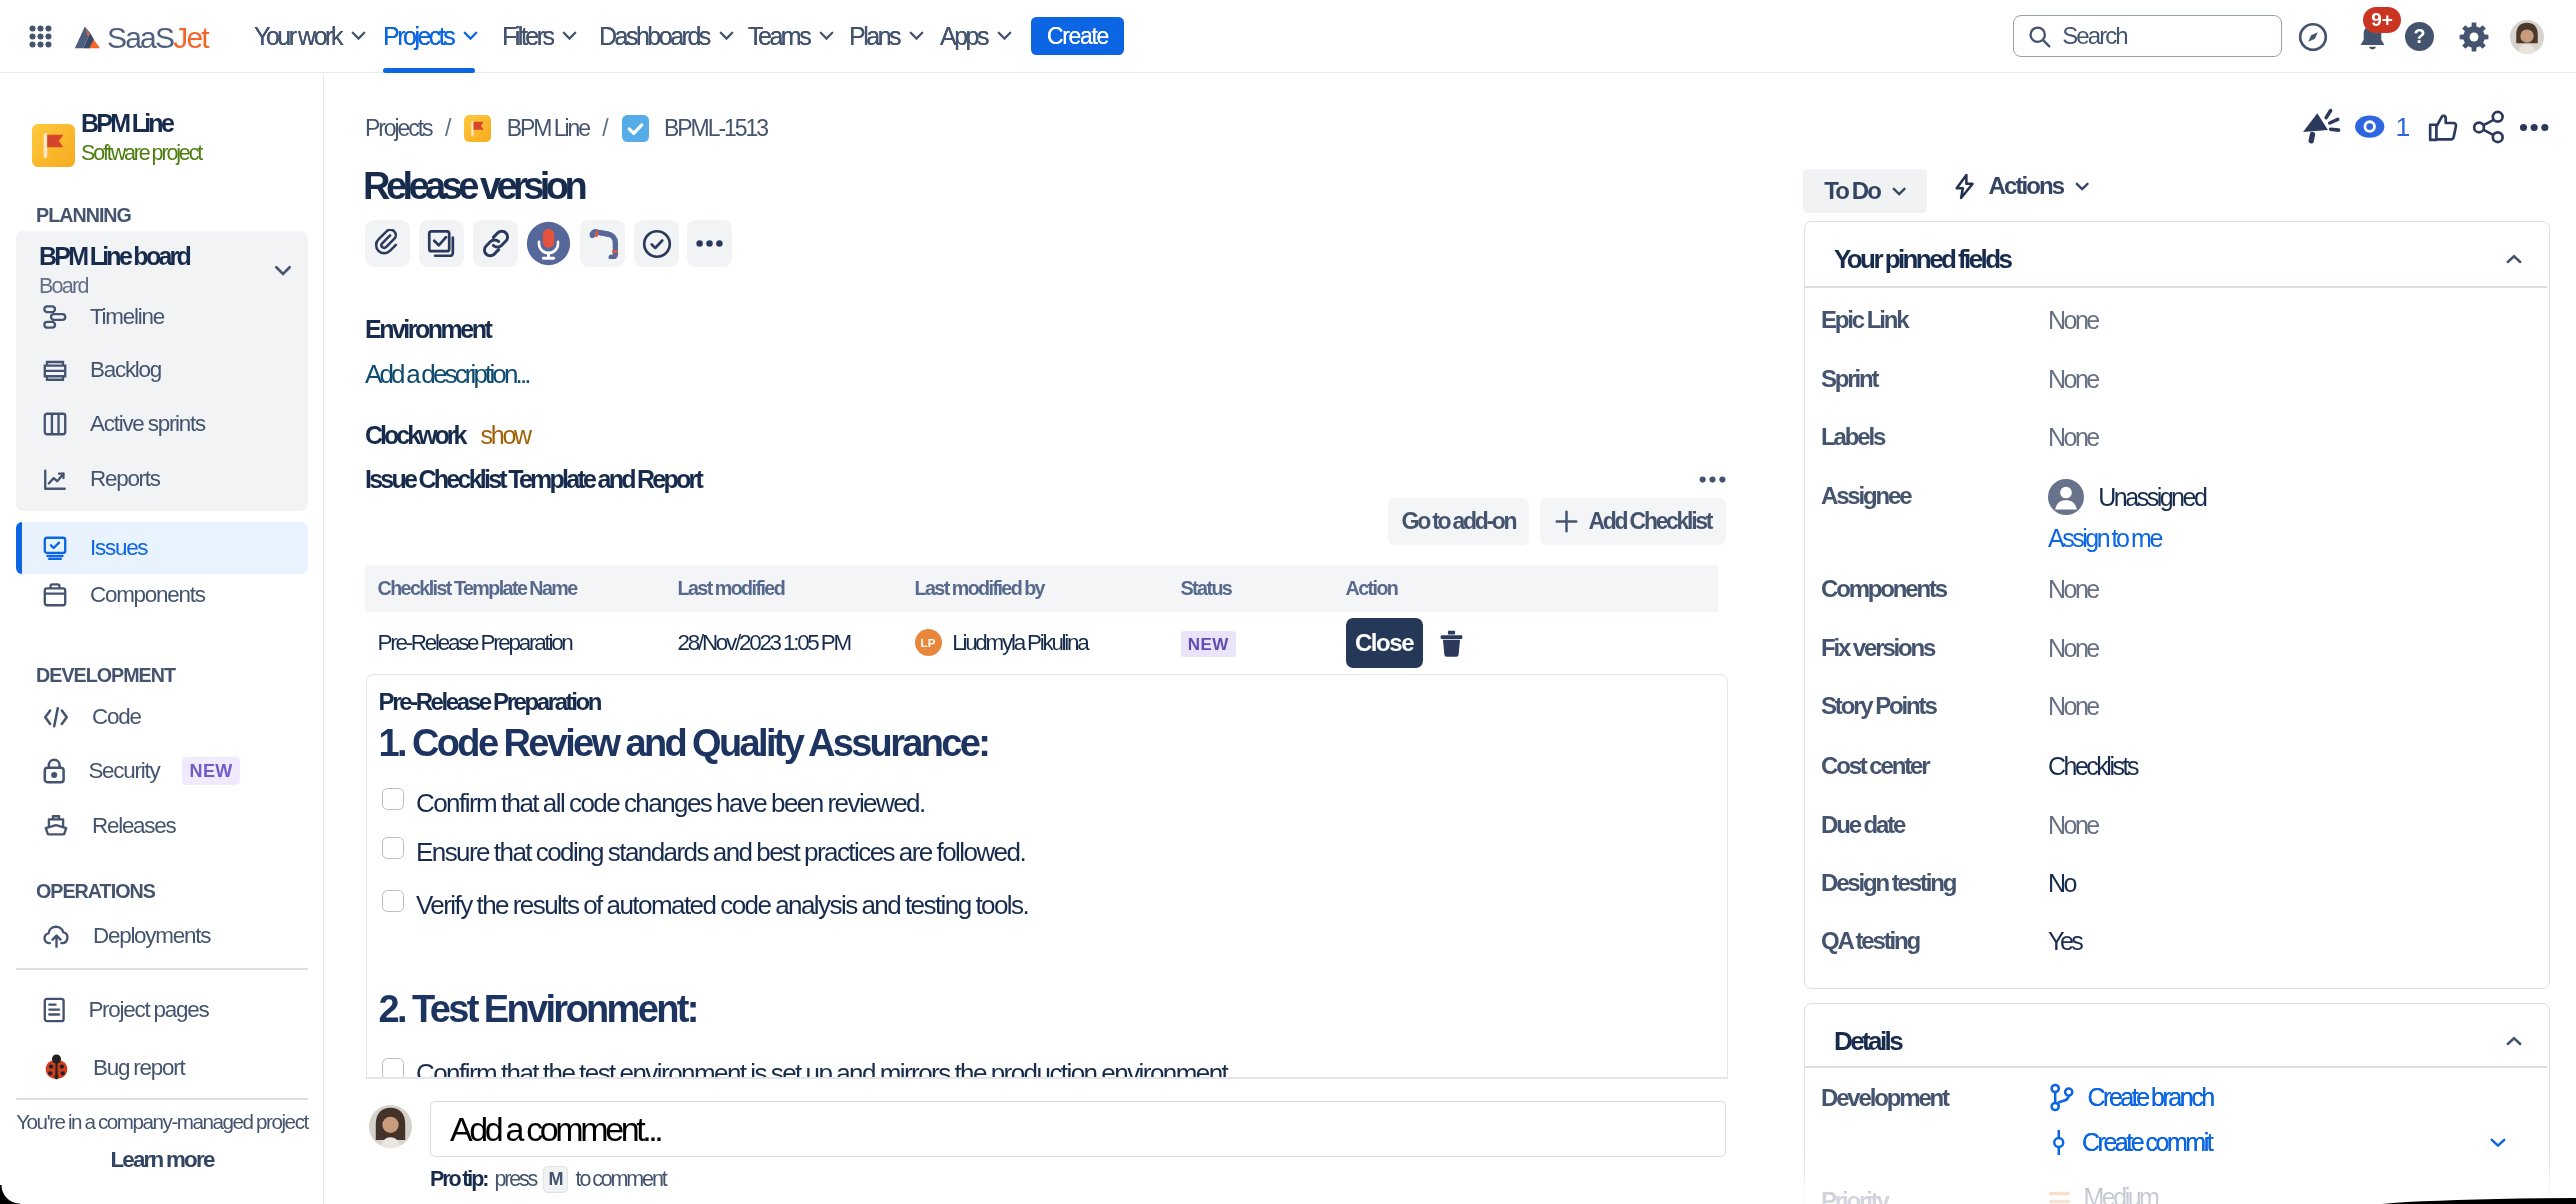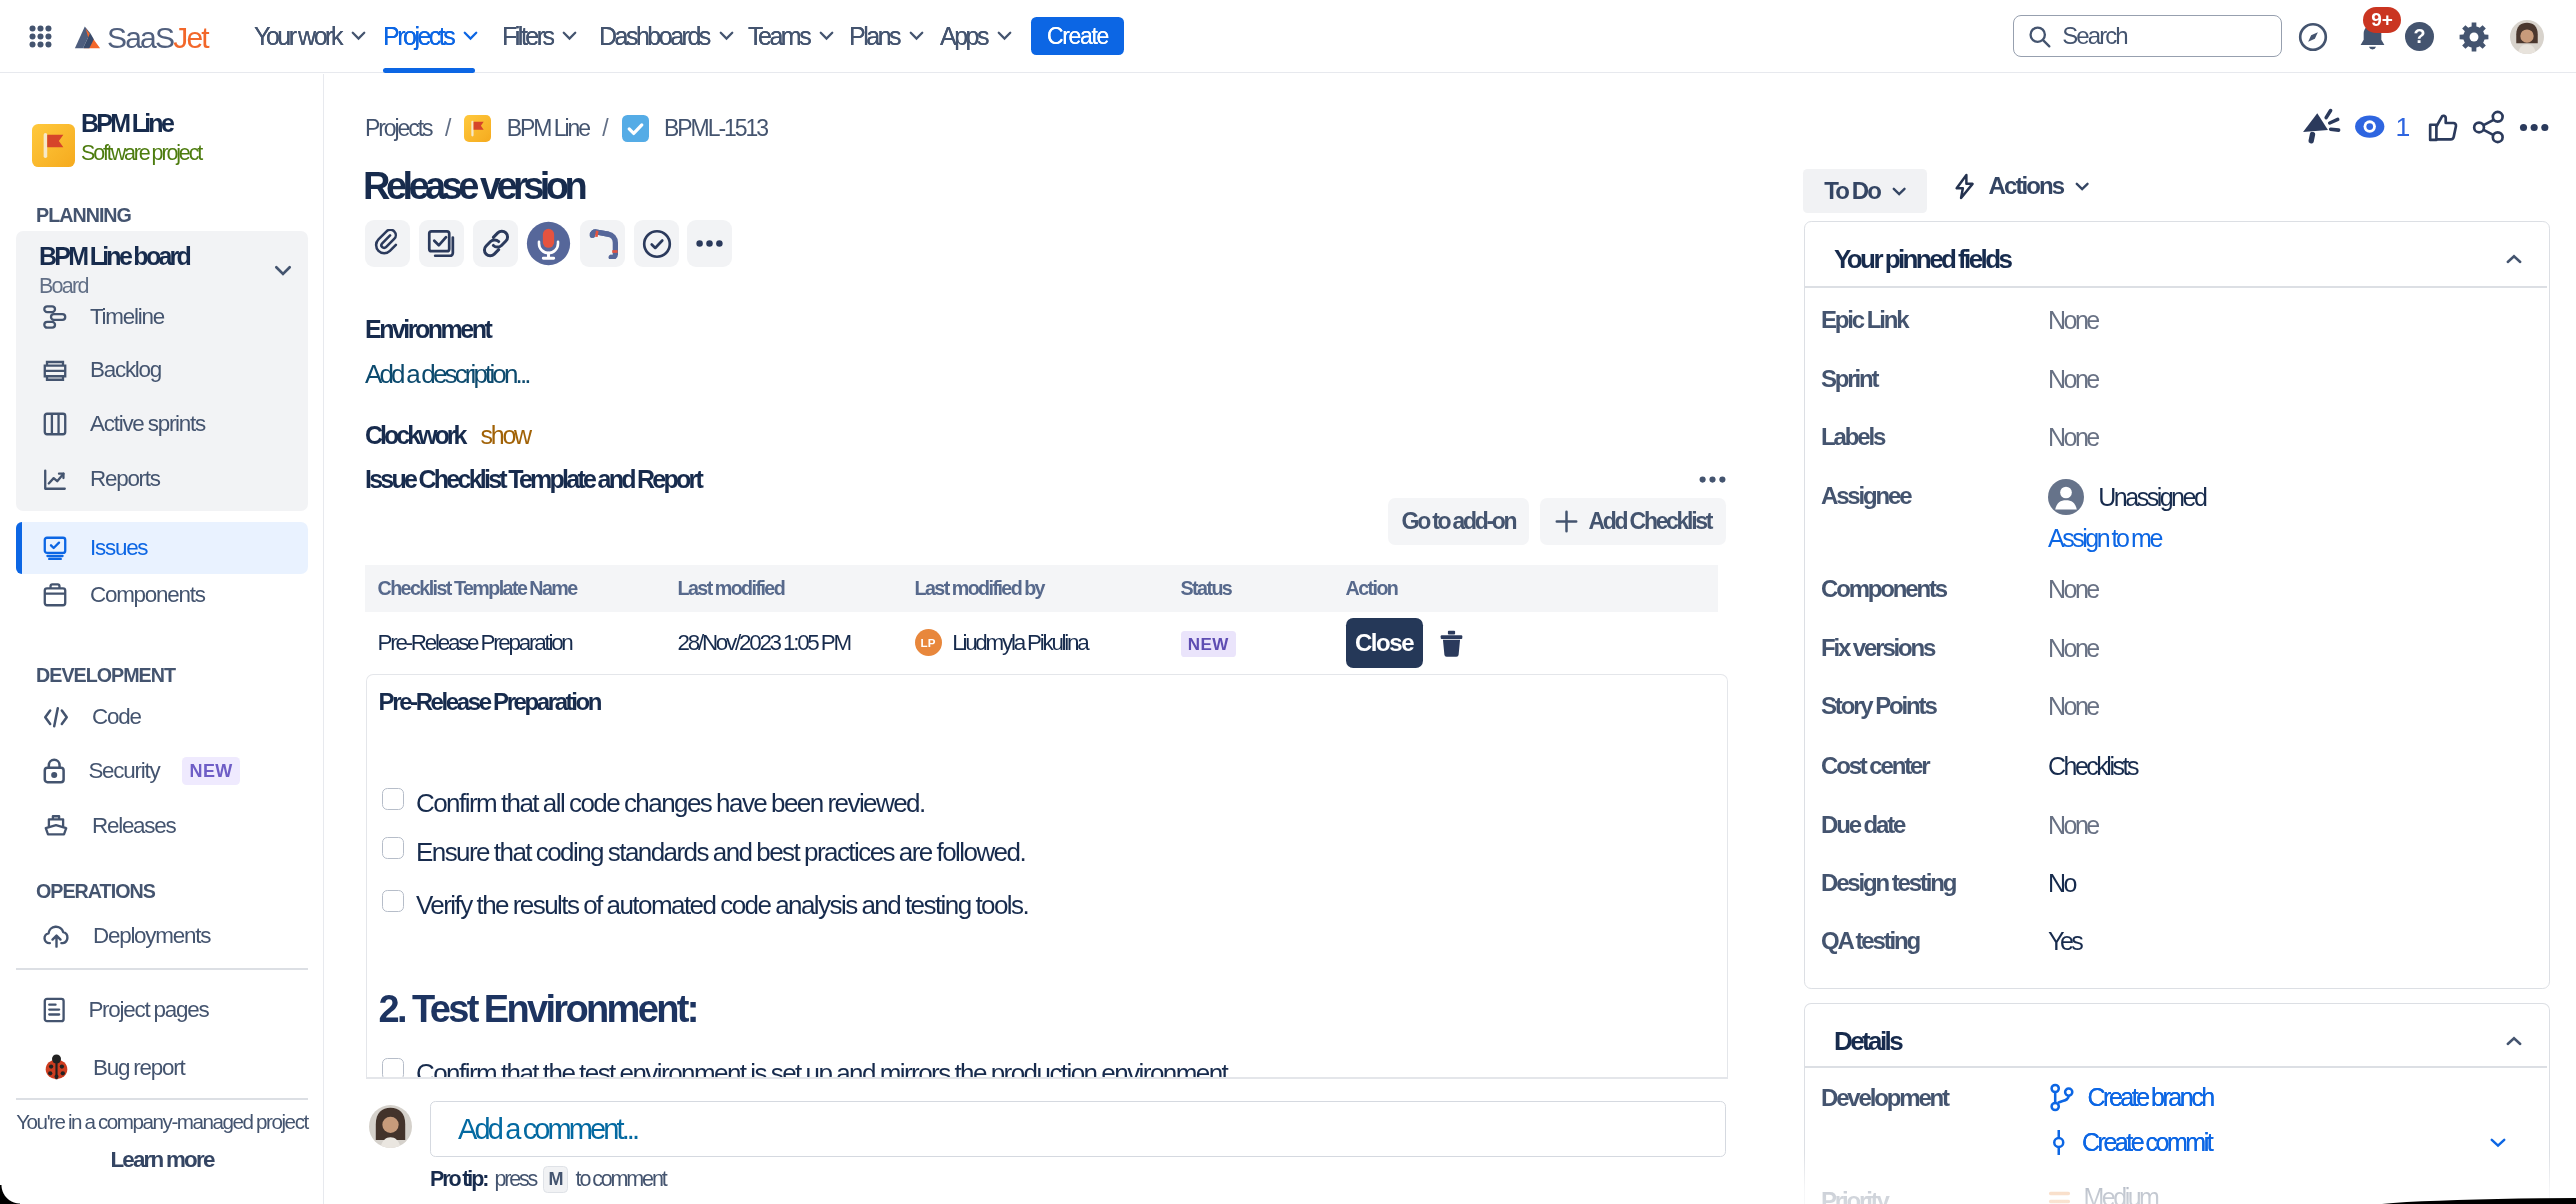--- a/index.html
+++ b/index.html
@@ -429,20 +429,21 @@
       <g fill="#2B3A5C">
     <rect x="3" y="8" width="24" height="4" rx="1"></rect>
         <rect x="11" y="3" width="8" height="4" rx="1"></rect>
     <path d="M5.5 13h19l-1.6 16.5a2.5 2.5 0 01-2.5 2.3h-10.8a2.5 2.5 0 01-2.5-2.3z"></path>
   </g>
     </svg>
 </div>
 
 <div id="chkbox">
   <div class="abs" style="left:11.6px;top:12.5px;font-size:24px;font-weight:bold;color:#172B4D;letter-spacing:-0.1em">Pre-Release Preparation</div>
+  <div class="chkh" style="left:11.6px;top:47px">1. Code Review and Quality Assurance:</div>
   <div class="chkitem" style="left:15px;top:113px"><span class="cb"></span>Confirm that all code changes have been reviewed.</div>
   <div class="chkitem" style="left:15px;top:162px"><span class="cb"></span>Ensure that coding standards and best practices are followed.</div>
   <div class="chkitem" style="left:15px;top:215px"><span class="cb"></span>Verify the results of automated code analysis and testing tools.</div>
   <div class="chkh" style="left:11.6px;top:313px">2. Test Environment:</div>
   <div class="chkitem" style="left:15px;top:383px"><span class="cb"></span>Confirm that the test environment is set up and mirrors the production environment.</div>
 </div>
 <div class="abs" style="left:366px;top:1077px;width:1362px;height:1.8px;background:#E4E6EA"></div>
 
 <svg class="abs" style="left:369px;top:1105px" width="43" height="43" viewBox="0 0 38 38">
   <defs>
@@ -450,21 +451,21 @@
         <circle cx="19" cy="19" r="19"></circle>
       </clipPath>
     </defs>
   <g clip-path="url(#ac2)">
     <rect width="38" height="38" fill="#D5D1CB"></rect>
     <path d="M6 17c0-10 5.5-14.5 13-14.5S32 7 32 17v14H6z" fill="#43332B"></path>
     <circle cx="19" cy="17.5" r="7.2" fill="#C79B7B"></circle>
     <path d="M10 38c1.5-7 5-9.5 9-9.5s7.5 2.5 9 9.5z" fill="#EAE6E0"></path>
   </g>
 </svg>
-<div class="abs" style="left:430px;top:1101px;width:1296px;height:56px;border:1.8px solid #D5D9E0;border-radius:5.4px;display:flex;align-items:center;padding-left:27px;font-size:29px;color:#0369a1;letter-spacing:-0.1em">Add a comment...</div>
+<div class="abs" style="left:430px;top:1101px;width:1296px;height:56px;border:1.8px solid #D5D9E0;border-radius:5.4px;display:flex;align-items:center;padding-left:19px;font-size:34px;color:#000000;letter-spacing:-0.1em">Add a comment...</div>
 <div class="abs" style="left:430px;top:1166px;font-size:21.5px;color:#44546F;letter-spacing:-0.1em;display:flex;align-items:center;gap:7.2px">
   <b style="color:#172B4D">Pro tip:</b> press
   <span style="display:inline-flex;min-width:25px;height:27px;background:#F1F2F4;border:0.9px solid #DFE2E7;border-radius:4.5px;font-size:18px;font-weight:bold;color:#44546F;align-items:center;justify-content:center;letter-spacing:0">M</span>
   to comment</div>
 
 <div class="abs" style="left:2273px;top:107px">
   <svg width="277" height="40" viewBox="0 0 310 45">
 
     <g fill="#2B3A5C">
       <path d="M33 28L49 7l12 19z"></path>

